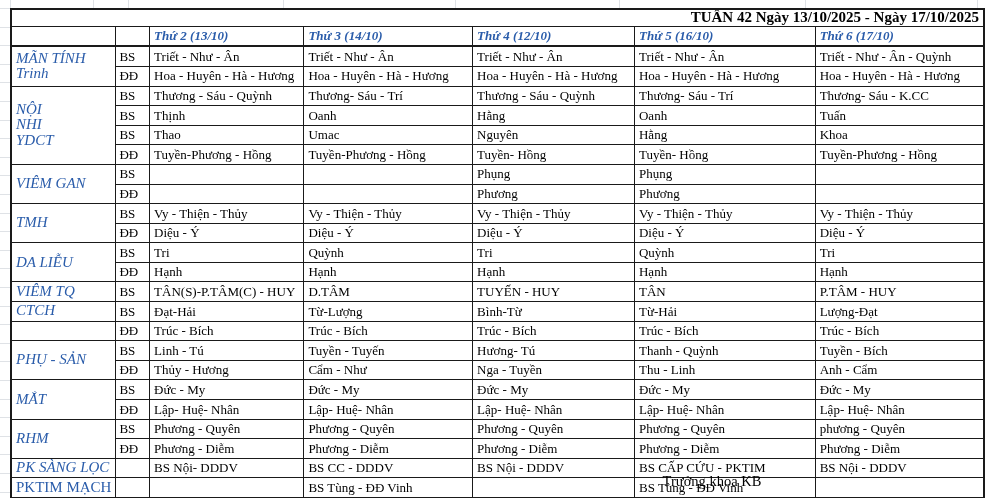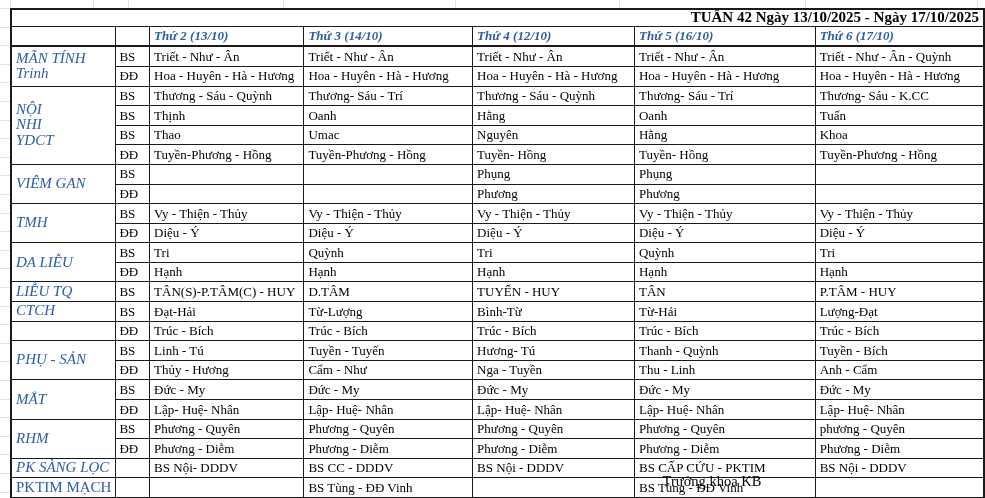--- a/index.html
+++ b/index.html
@@ -221,21 +221,21 @@
       <tr>
         <td class="typecol">ĐĐ</td>
         <td>Hạnh</td>
         <td>Hạnh</td>
         <td>Hạnh</td>
         <td>Hạnh</td>
         <td>Hạnh</td>
       </tr>
       <tr>
         <td class="dept" rowspan="1">
-          <div>LIỄU TQ</div>
+          <div>VIÊM TQ</div>
         </td>
         <td class="typecol">BS</td>
         <td>TÂN(S)-P.TÂM(C) - HUY</td>
         <td>D.TÂM</td>
         <td>TUYẾN - HUY</td>
         <td>TÂN</td>
         <td>P.TÂM - HUY</td>
       </tr>
       <tr>
         <td class="dept" rowspan="1">

